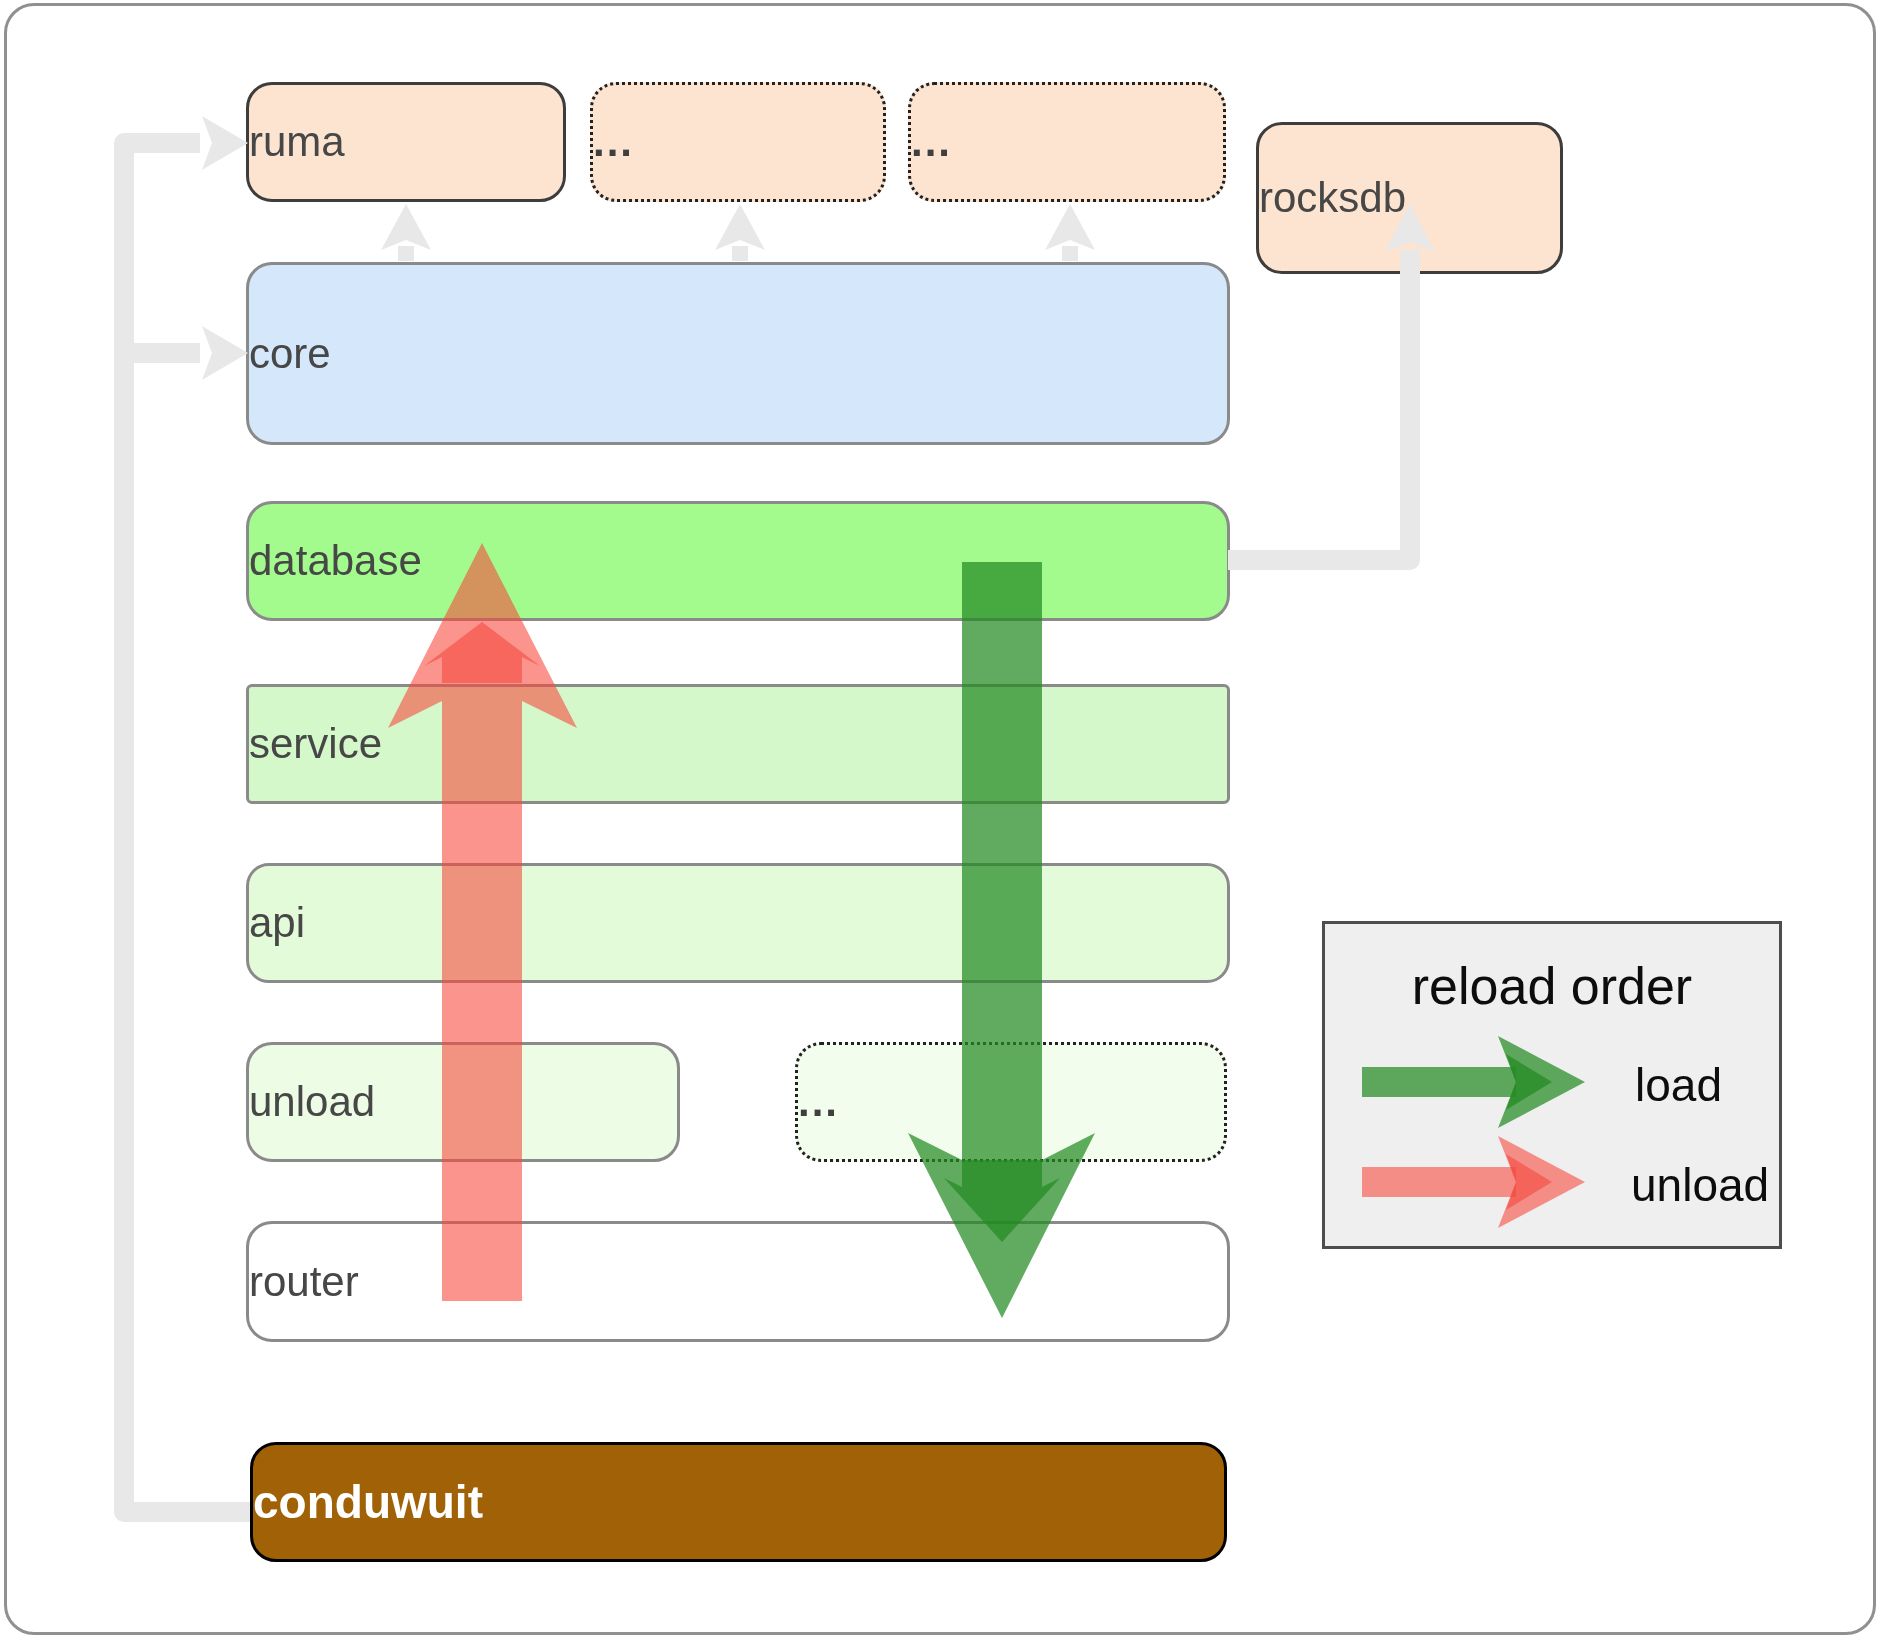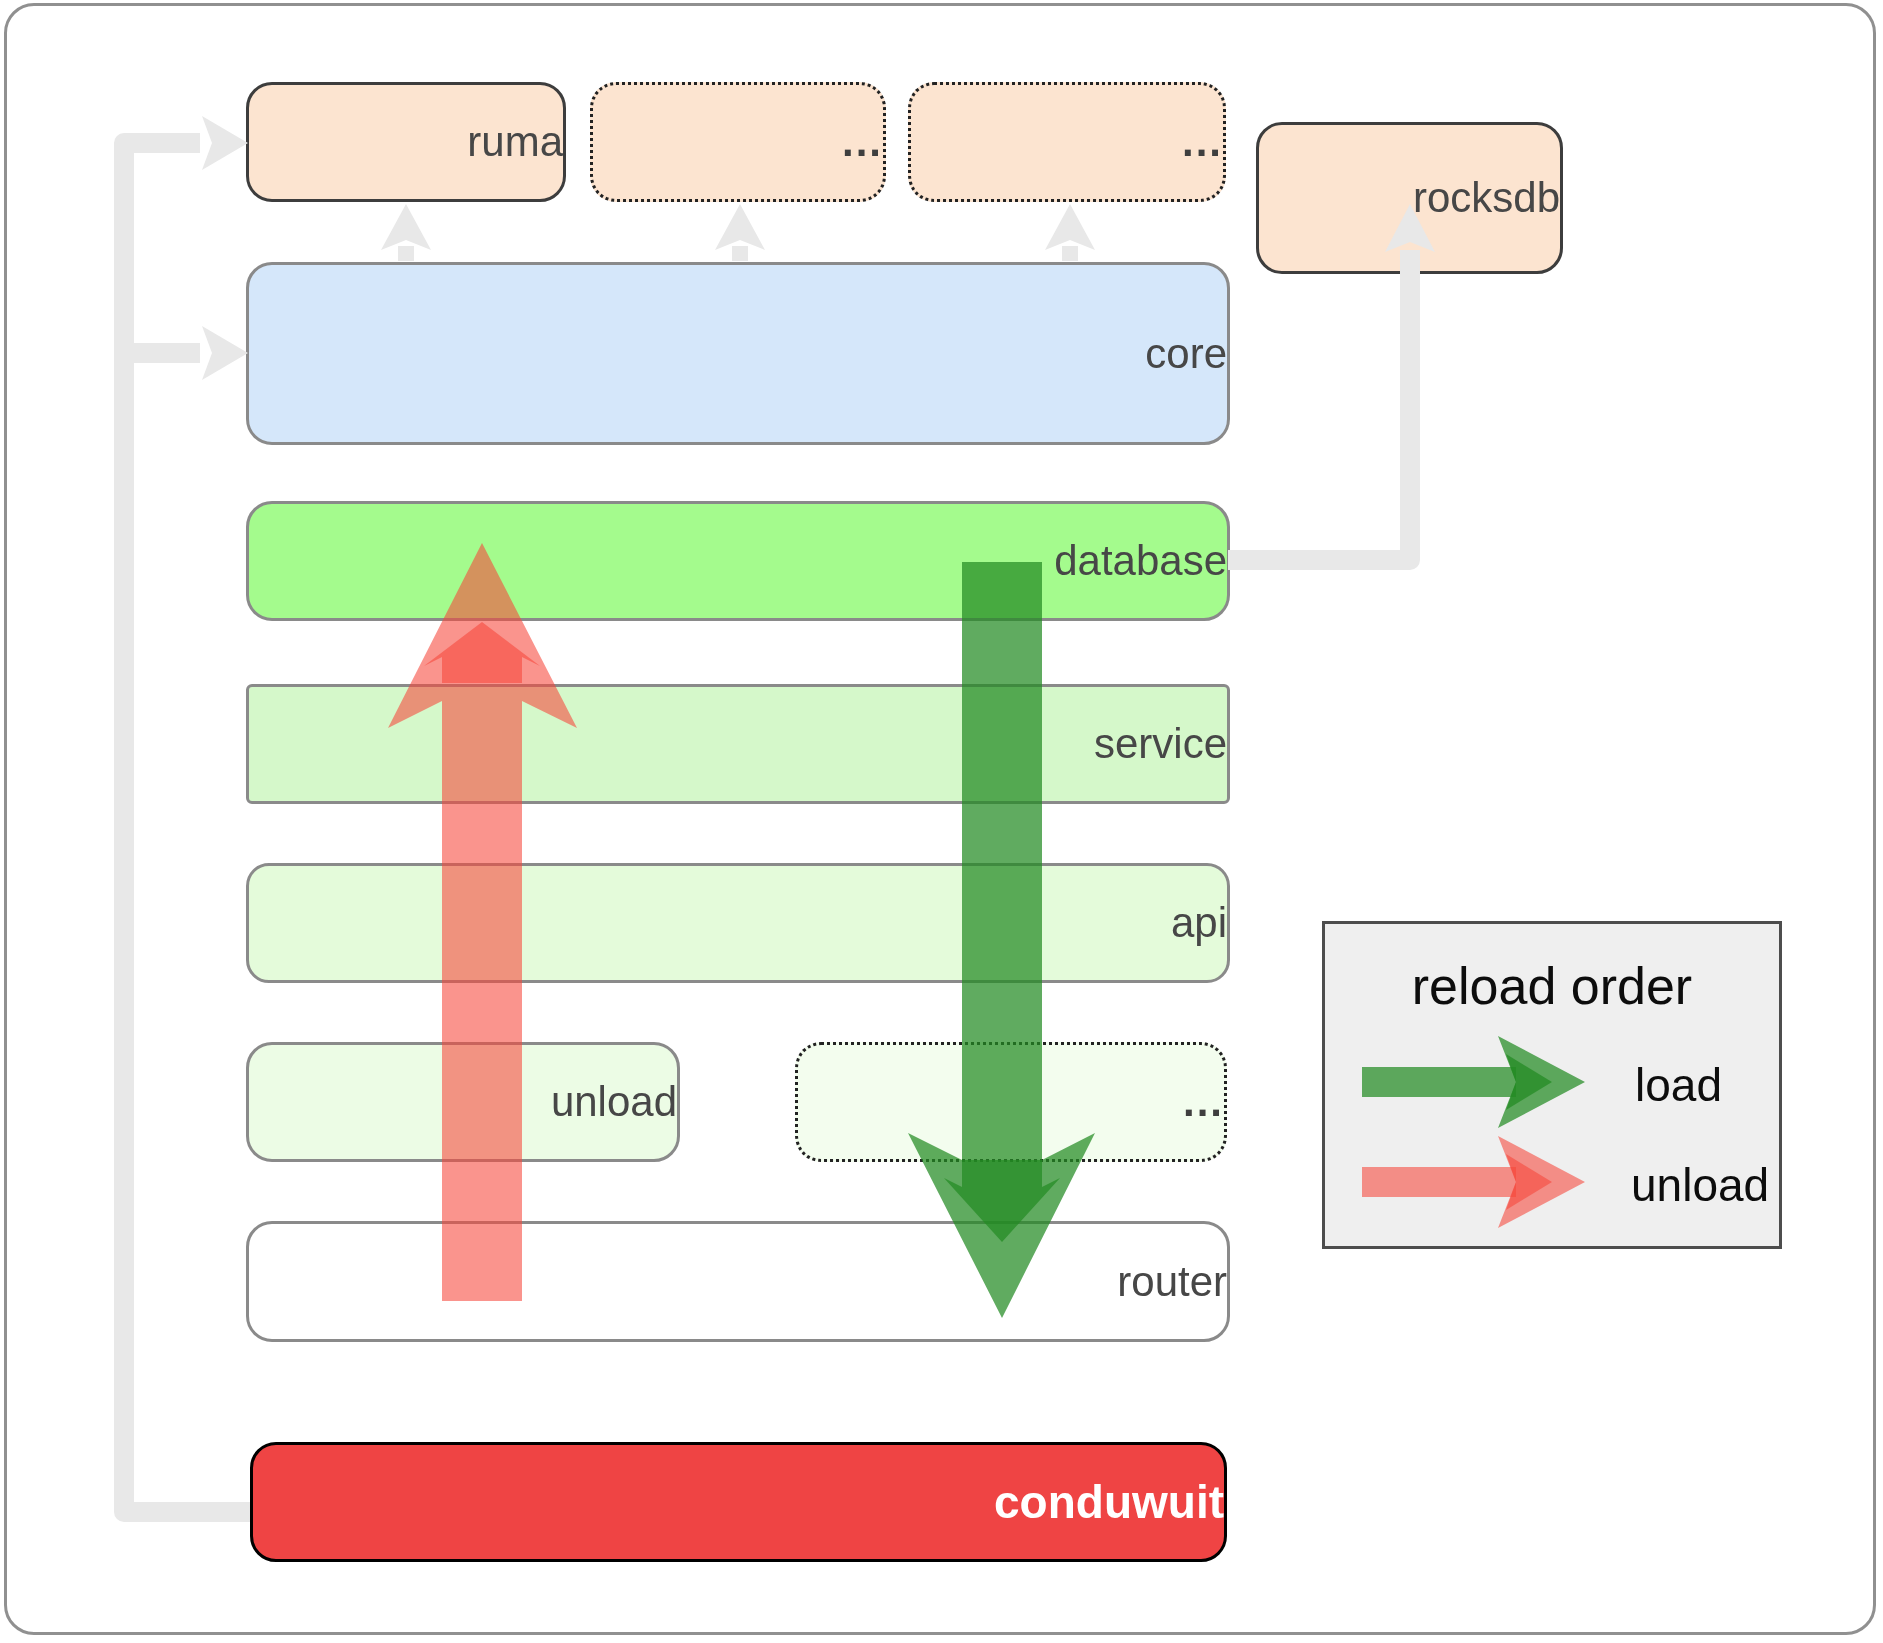--- a/index.html
+++ b/index.html
@@ -2,40 +2,40 @@
 <html><head>
 <meta charset="utf-8">
 <style>
   html,body{margin:0;padding:0;background:#ffffff;}
   body{width:1883px;height:1643px;position:relative;overflow:hidden;
        font-family:"Liberation Sans", sans-serif;}
   .stage{position:absolute;left:0;top:0;width:1883px;height:1643px;}
   .canvas-border{position:absolute;left:4px;top:3px;width:1872px;height:1632px;
        border:3px solid #909090;border-radius:30px;box-sizing:border-box;z-index:0;}
   .node{position:absolute;box-sizing:border-box;display:flex;align-items:center;
-       justify-content:flex-end;border-radius:26px;z-index:1;
+       justify-content:flex-start;border-radius:26px;z-index:1;
        font-size:42px;color:#474747;}
   .node .lbl{white-space:nowrap;}
   .solid-dark{border:3px solid #3d3d3d;}
   .solid-gray{border:3px solid #8a8a8a;}
   .dotted{border:3px dotted #222222;}
   .ellipsis-lbl{font-weight:bold;color:#3f3f3f;letter-spacing:2px;}
 
   #n-ruma     {left:246px; top:82px;  width:320px;height:120px;background:#fce4d0;}
   #n-dots1    {left:590px; top:82px;  width:296px;height:120px;background:#fce4d0;}
   #n-dots2    {left:908px; top:82px;  width:318px;height:120px;background:#fce4d0;}
   #n-rocksdb  {left:1256px;top:82px;  width:307px;height:152px;background:#fce4d0;margin-top:40px;}
   #n-core     {left:246px; top:262px; width:984px;height:183px;background:#d5e7fa;}
   #n-database {left:246px; top:501px; width:984px;height:120px;background:#a4fb8d;}
   #n-service  {left:246px; top:684px; width:984px;height:120px;background:#d5f8ca;border-radius:6px;}
   #n-api      {left:246px; top:863px; width:984px;height:120px;background:#e4fbda;border-radius:23px;}
   #n-admin    {left:246px; top:1042px;width:434px;height:120px;background:#ecfce5;}
   #n-dots3    {left:795px; top:1042px;width:432px;height:120px;background:#f3fdee;}
   #n-router   {left:246px; top:1221px;width:984px;height:121px;background:#ffffff;}
-  #n-conduwuit{left:250px; top:1442px;width:977px;height:120px;background:#ef4444;
+  #n-conduwuit{left:250px; top:1442px;width:977px;height:120px;background:#a16207;
                border:3px solid #000000;font-weight:bold;font-size:46px;color:#ffffff;}
 
   .legend{position:absolute;left:1322px;top:921px;width:460px;height:328px;
        background:#efefef;border:3px solid #4d4d4d;box-sizing:border-box;z-index:1;}
   .legend-title{position:absolute;left:0;top:32px;width:100%;text-align:center;
        font-size:52px;color:#0d0d0d;}
   .legend-item-label{position:absolute;font-size:46px;color:#0d0d0d;}
   #legend-load-label{left:310px;top:134px;}
   #legend-unload-label{left:306px;top:234px;}
 

